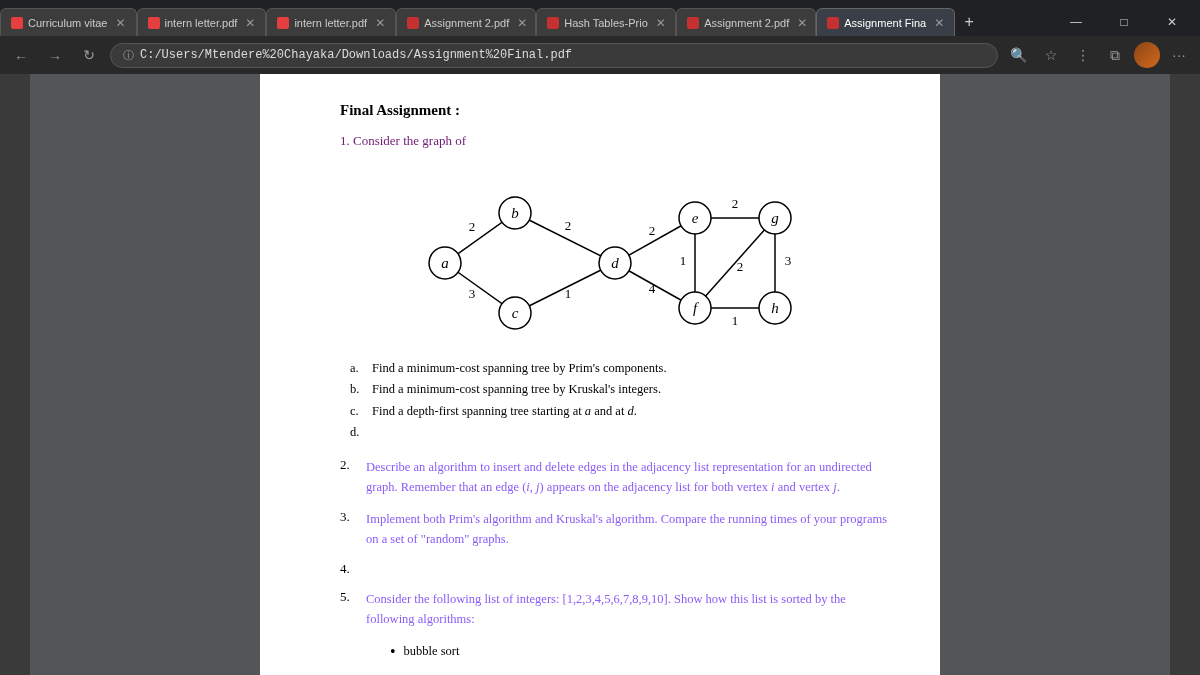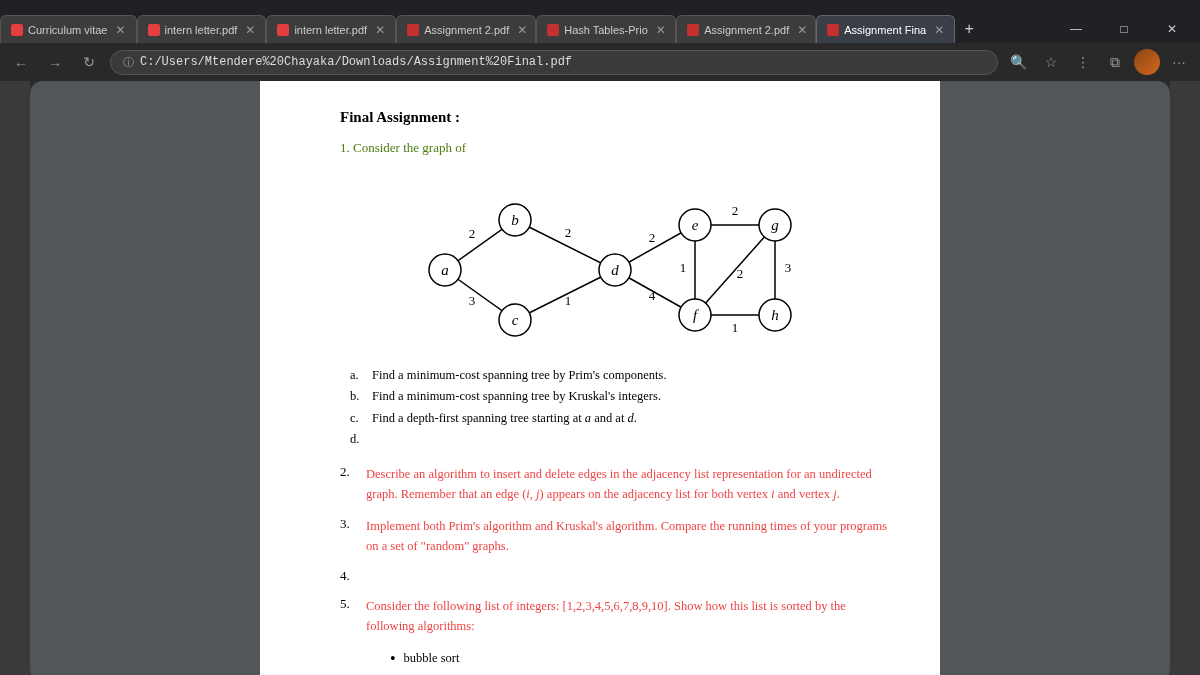--- a/index.html
+++ b/index.html
@@ -16,21 +16,21 @@
     .browser-chrome {
       background: #202124;
       width: 100%;
     }
 
     .tab-bar {
       display: flex;
       align-items: flex-end;
       background: #202124;
       padding: 6px 0 0 0;
-      height: 43px;
+      height: 36px;
       overflow: hidden;
     }
 
     .tab {
       display: flex;
       align-items: center;
       padding: 0 10px;
       height: 28px;
       background: #3c3c3c;
       border-radius: 6px 6px 0 0;
@@ -175,21 +175,20 @@
       flex-shrink: 0;
     }
 
     .pdf-content {
       flex: 1;
       background: #525659;
       display: flex;
       justify-content: center;
       overflow: hidden;
       padding: 0;
-      border-radius: 13px;
     }
 
     .pdf-page {
       background: #ffffff;
       width: 680px;
       min-height: 601px;
       padding: 28px 50px 20px 80px;
       position: relative;
       overflow: hidden;
     }
@@ -207,21 +206,21 @@
       font-size: 13px;
       font-weight: bold;
       color: #444;
       margin-bottom: 6px;
       font-family: 'Times New Roman', serif;
       font-style: italic;
     }
 
     .pdf-question-intro {
       font-size: 13px;
-      color: #4d7c0f;
+      color: #701a75;
       margin-bottom: 14px;
       font-family: 'Times New Roman', serif;
     }
 
     
     .graph-container {
       display: flex;
       justify-content: center;
       margin: 10px 0 20px 0;
     }
@@ -259,21 +258,21 @@
     .q-num {
       font-size: 13px;
       font-family: 'Times New Roman', serif;
       min-width: 18px;
     }
 
     .q-text {
       font-size: 12.5px;
       font-family: 'Times New Roman', serif;
       line-height: 1.6;
-      color: #ef4444;
+      color: #8b5cf6;
     }
 
     .bullet-item {
       font-size: 12.5px;
       font-family: 'Times New Roman', serif;
       line-height: 1.7;
       color: #000;
       display: flex;
       align-items: center;
       gap: 8px;

